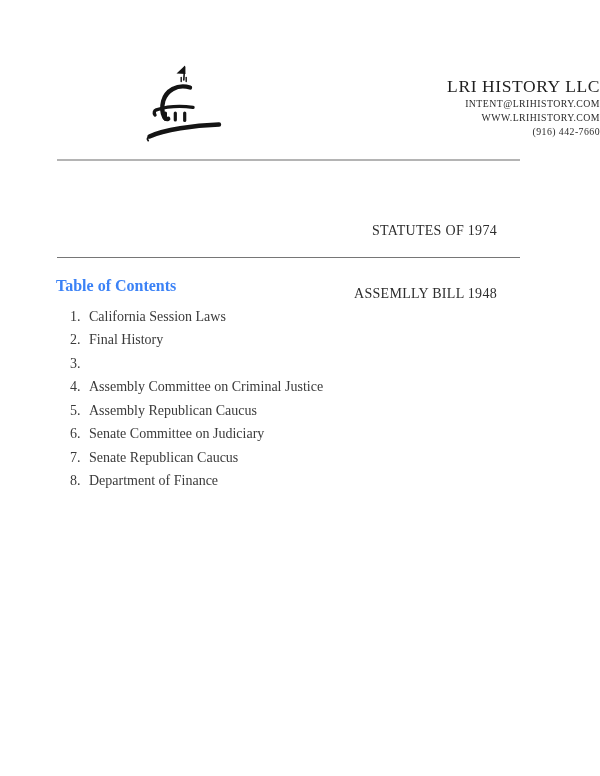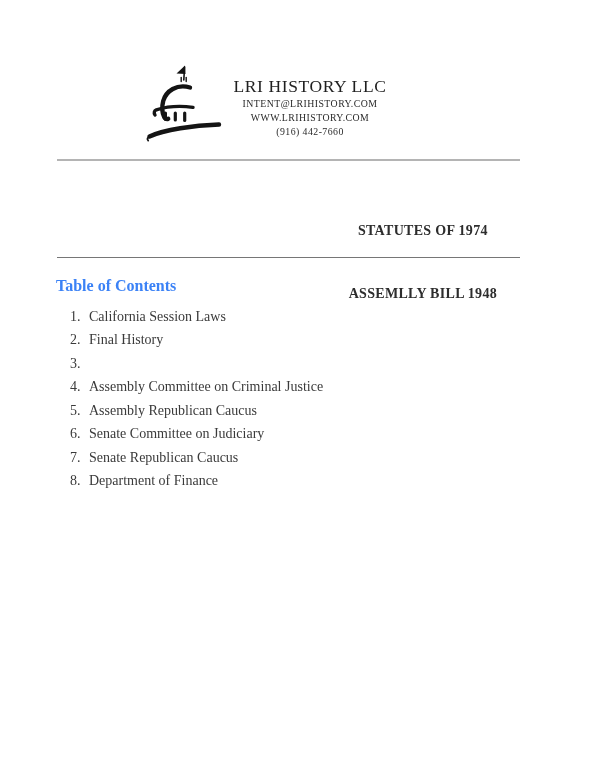--- a/index.html
+++ b/index.html
@@ -19,21 +19,21 @@
     left: 146px;
     top: 61px;
     width: 82px;
     height: 86px;
   }
   .brand {
     position: absolute;
     left: 4px;
     right: 0;
     top: 76px;
-    text-align: center;
+    text-align: right;
     padding-left: 16px;
   }
   .brand-title {
     font-size: 17.5px;
     line-height: 20px;
     letter-spacing: 0.6px;
     color: #1f1f1f;
   }
   .brand-contact {
     margin-top: 1px;
@@ -46,22 +46,22 @@
   
   .rule { position: absolute; left: 57px; width: 463px; }
   .rule-1 { top: 159px; height: 2px; background: #b4b4b4; }
   .rule-2 { top: 257px; height: 1px; background: #767676; }
 
   
   .reference {
     position: absolute;
     top: 180px;
     right: 103px;
-    text-align: center;
-    font-weight: bold;
+    text-align: right;
+    font-weight: normal;
     font-size: 14px;
     line-height: 20.7px;
     letter-spacing: 0.3px;
     color: #2d2d2d;
     white-space: pre;
     margin-left: 48px;
   }
 
   
   .toc-heading {

